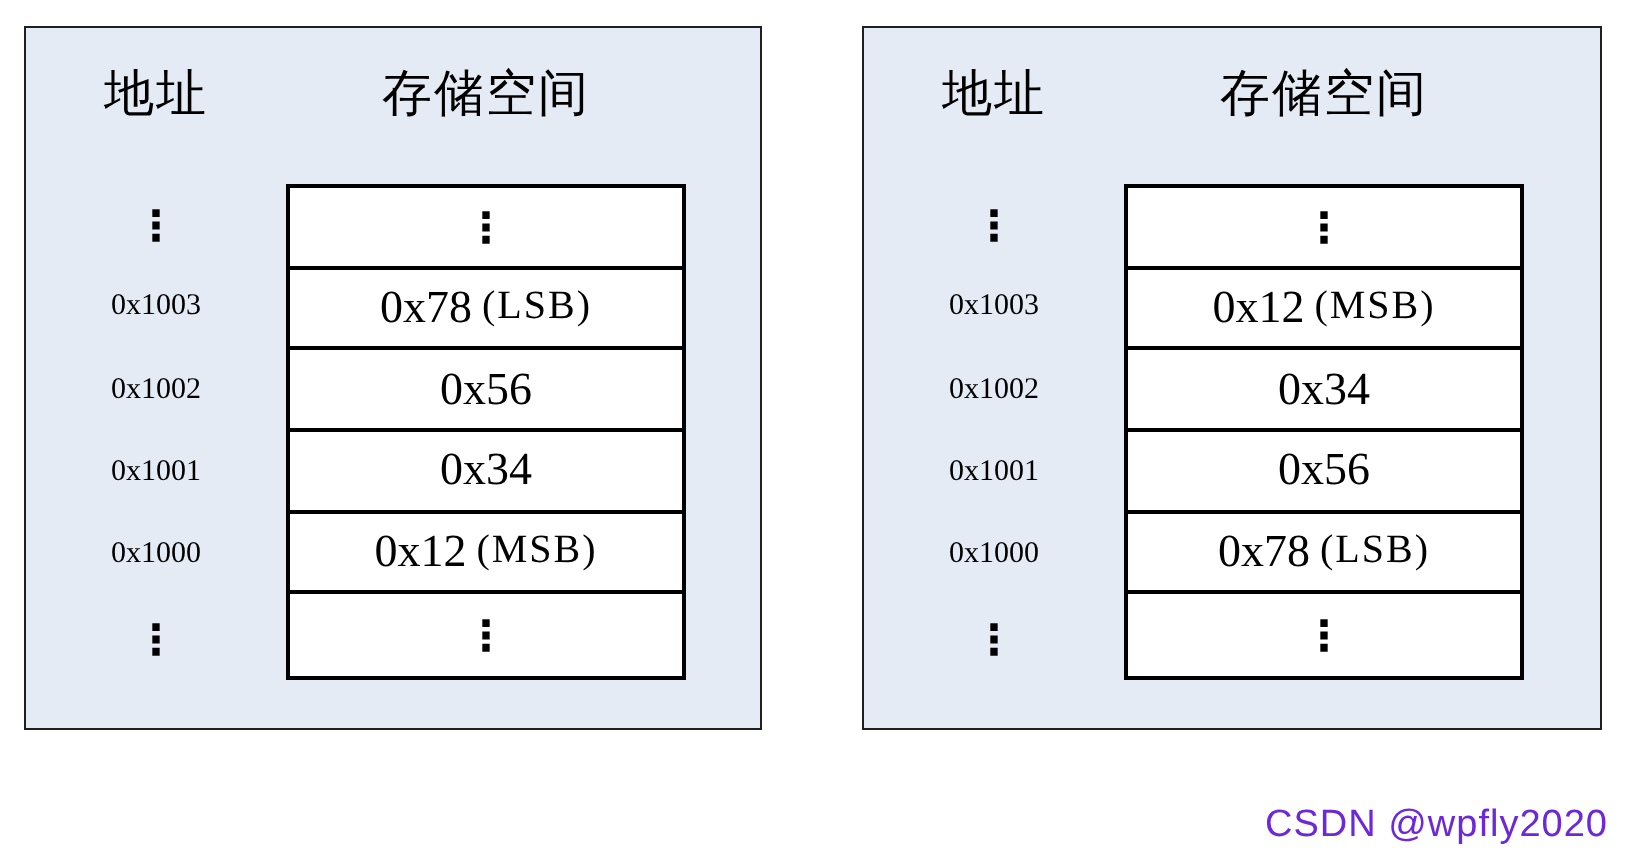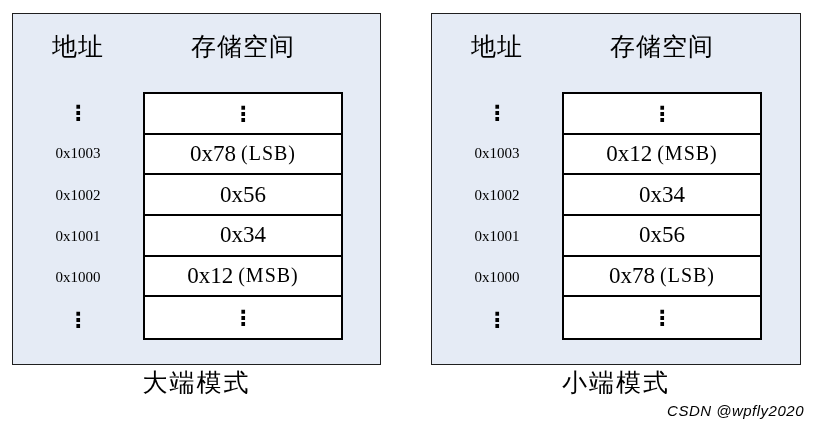--- a/index.html
+++ b/index.html
@@ -100,25 +100,24 @@
     text-align: center;
     font-size: 25px;
     letter-spacing: 2px;
   }
 
   .watermark {
     position: absolute;
     top: 402px;
     right: 13px;
     font-family: "Liberation Sans", "DejaVu Sans", sans-serif;
-    font-size: 15px;
-    color: #000000;
+    font-size: 19px;
+    color: #6d28d9;
     text-shadow: 0 0 1px #ffffff;
     letter-spacing: 0.5px;
-    font-style: italic;
   }
 </style>
 </head>
 <body>
 
 <div id="stage">
 
   <div class="panel" id="panel-big">
     <div class="hdr hdr-addr">地址</div>
     <div class="hdr hdr-store">存储空间</div>
@@ -146,21 +145,20 @@
         <span>0x34</span>
 
       </div>
       <div class="mem-cell">
         <span>0x12</span>
         <span class="note">(MSB)</span>
       </div>
       <div class="mem-cell ellipsis">⋮</div>
     </div>
 
-    <div class="caption">大端模式</div>
   </div>
 
   <div class="panel" id="panel-little">
     <div class="hdr hdr-addr">地址</div>
     <div class="hdr hdr-store">存储空间</div>
 
     <div class="addr-col">
       <div class="addr-cell ellipsis">⋮</div>
       <div class="addr-cell">0x1003</div>
       <div class="addr-cell">0x1002</div>
@@ -183,17 +181,16 @@
         <span>0x56</span>
 
       </div>
       <div class="mem-cell">
         <span>0x78</span>
         <span class="note">(LSB)</span>
       </div>
       <div class="mem-cell ellipsis">⋮</div>
     </div>
 
-    <div class="caption">小端模式</div>
   </div>
 
   <div class="watermark">CSDN @wpfly2020</div>
 </div>
 
 </body></html>

